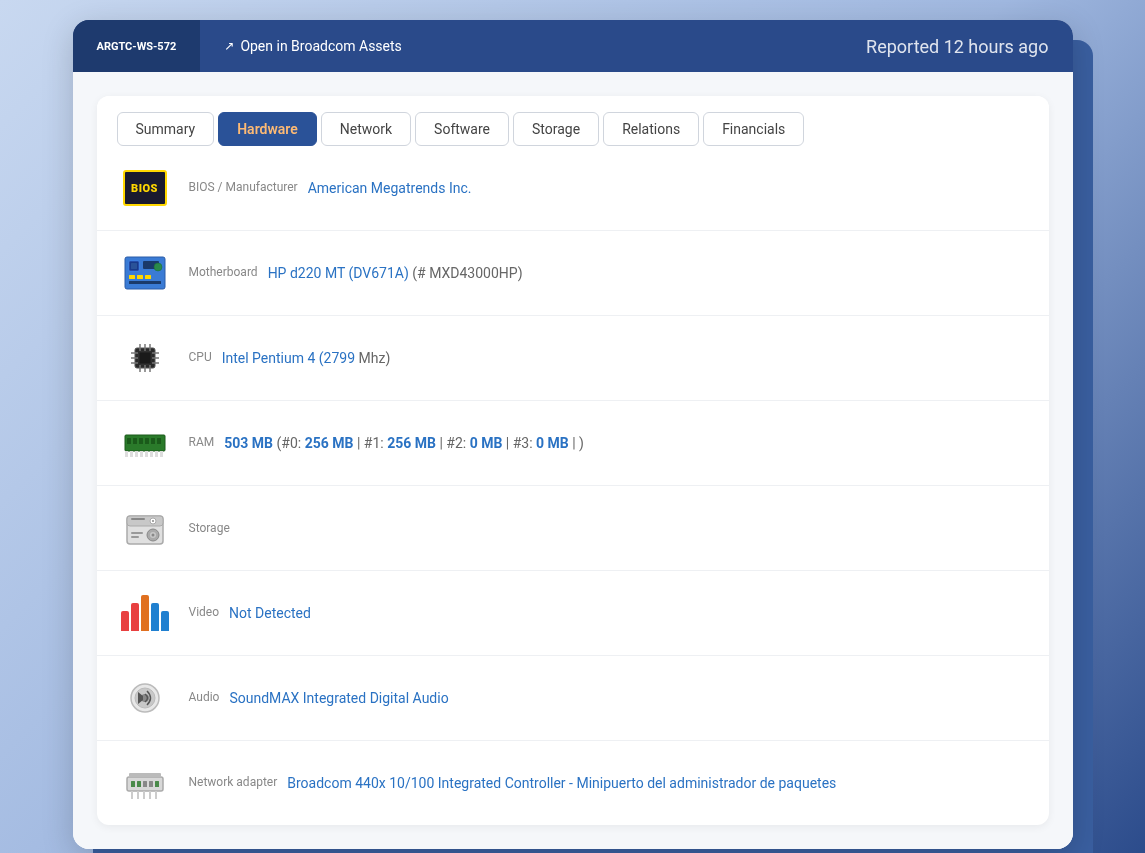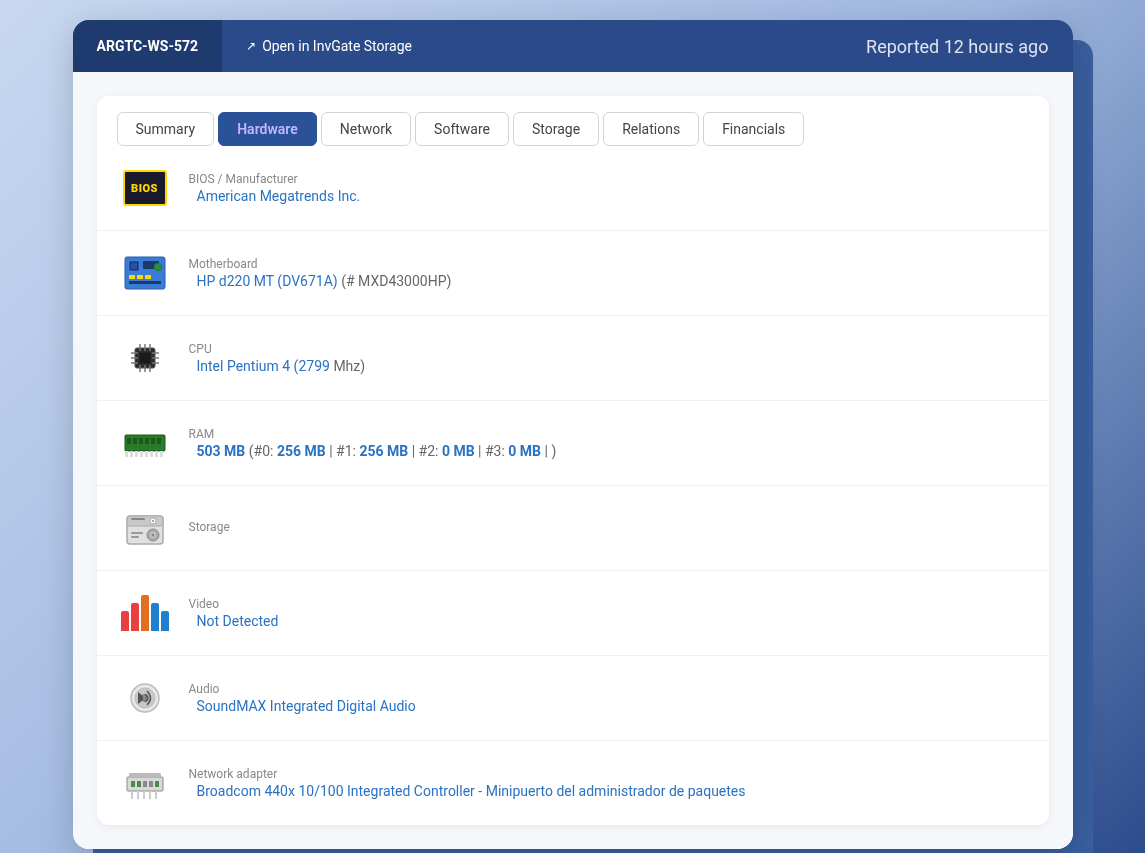--- a/index.html
+++ b/index.html
@@ -36,21 +36,21 @@
     .header-bar {
       background: #2a4a8a;
       display: flex;
       align-items: center;
       padding: 0;
       height: 52px;
     }
     .header-title {
       color: white;
       font-weight: 700;
-      font-size: 14px;
+      font-size: 11px;
       padding: 0 24px;
       height: 100%;
       display: flex;
       align-items: center;
       background: #1e3a6e;
     }
     .header-open-link {
       color: white;
       font-size: 14px;
       padding: 0 24px;
@@ -96,21 +96,21 @@
       border-radius: 6px;
       background: white;
       color: #444;
       font-size: 14px;
       cursor: pointer;
       font-family: inherit;
       transition: background 0.15s;
     }
     .tab-btn.active {
       background: #2a5298;
-      color: #c4b5fd;
+      color: #fdba74;
       border-color: #2a5298;
       font-weight: 600;
     }
     .hardware-list {
       padding: 0;
     }
     .hw-item {
       display: flex;
       align-items: center;
       padding: 18px 24px;
@@ -124,21 +124,21 @@
       width: 48px;
       height: 48px;
       display: flex;
       align-items: center;
       justify-content: center;
       flex-shrink: 0;
       font-size: 32px;
     }
     .hw-info {
       display: flex;
-      flex-direction: column;
+      flex-direction: row;
       gap: 2px;
     }
     .hw-label {
       font-size: 12px;
       color: #888;
       font-weight: 400;
     }
     .hw-value {
       font-size: 14px;
       color: #2a72c3;
@@ -182,21 +182,21 @@
 <div class="outer-wrapper">
   <div class="blue-card-bg"></div>
   <div class="main-card">
 
     <div class="header-bar">
       <div class="header-title">
         <span>ARGTC-WS-572</span>
       </div>
       <div class="header-open-link">
         <span class="external-icon">↗</span>
-        <span>Open in InvGate Storage</span>
+        <span>Open in Broadcom Assets</span>
       </div>
       <div class="header-spacer"></div>
       <div class="header-reported">
         <span>Reported 12 hours ago</span>
       </div>
     </div>
 
     <div class="content-area">
       <div class="inner-card">
 

